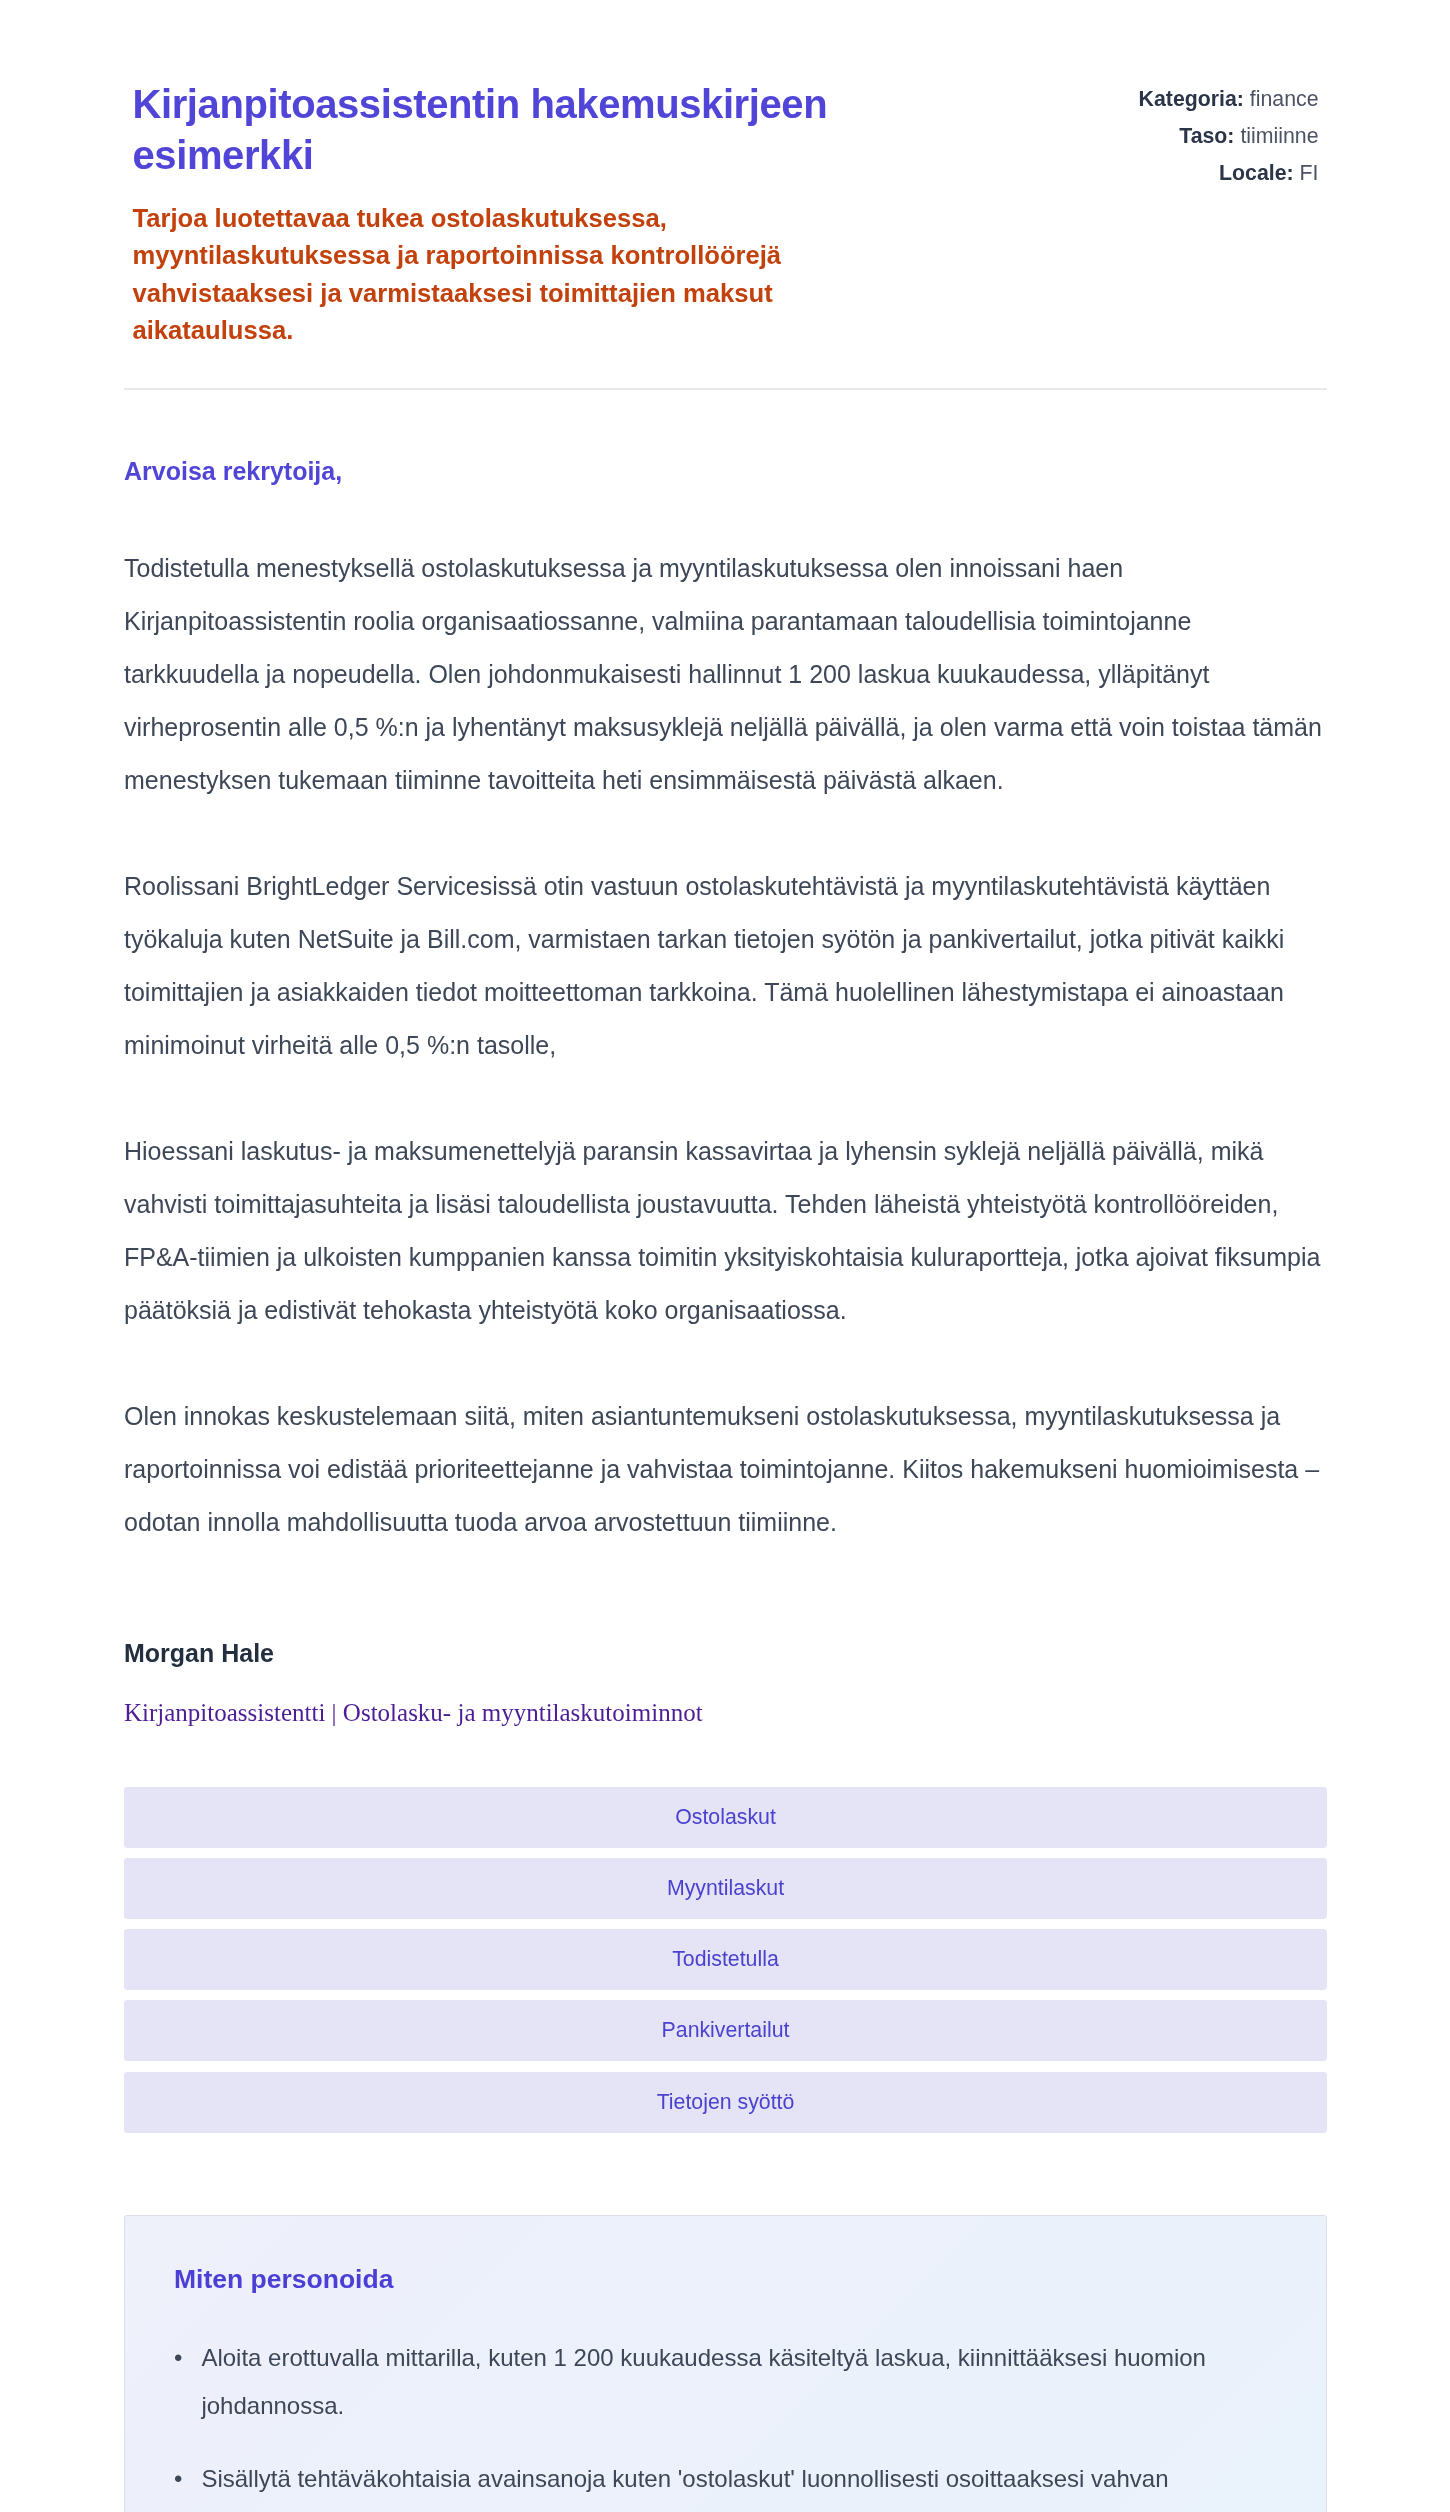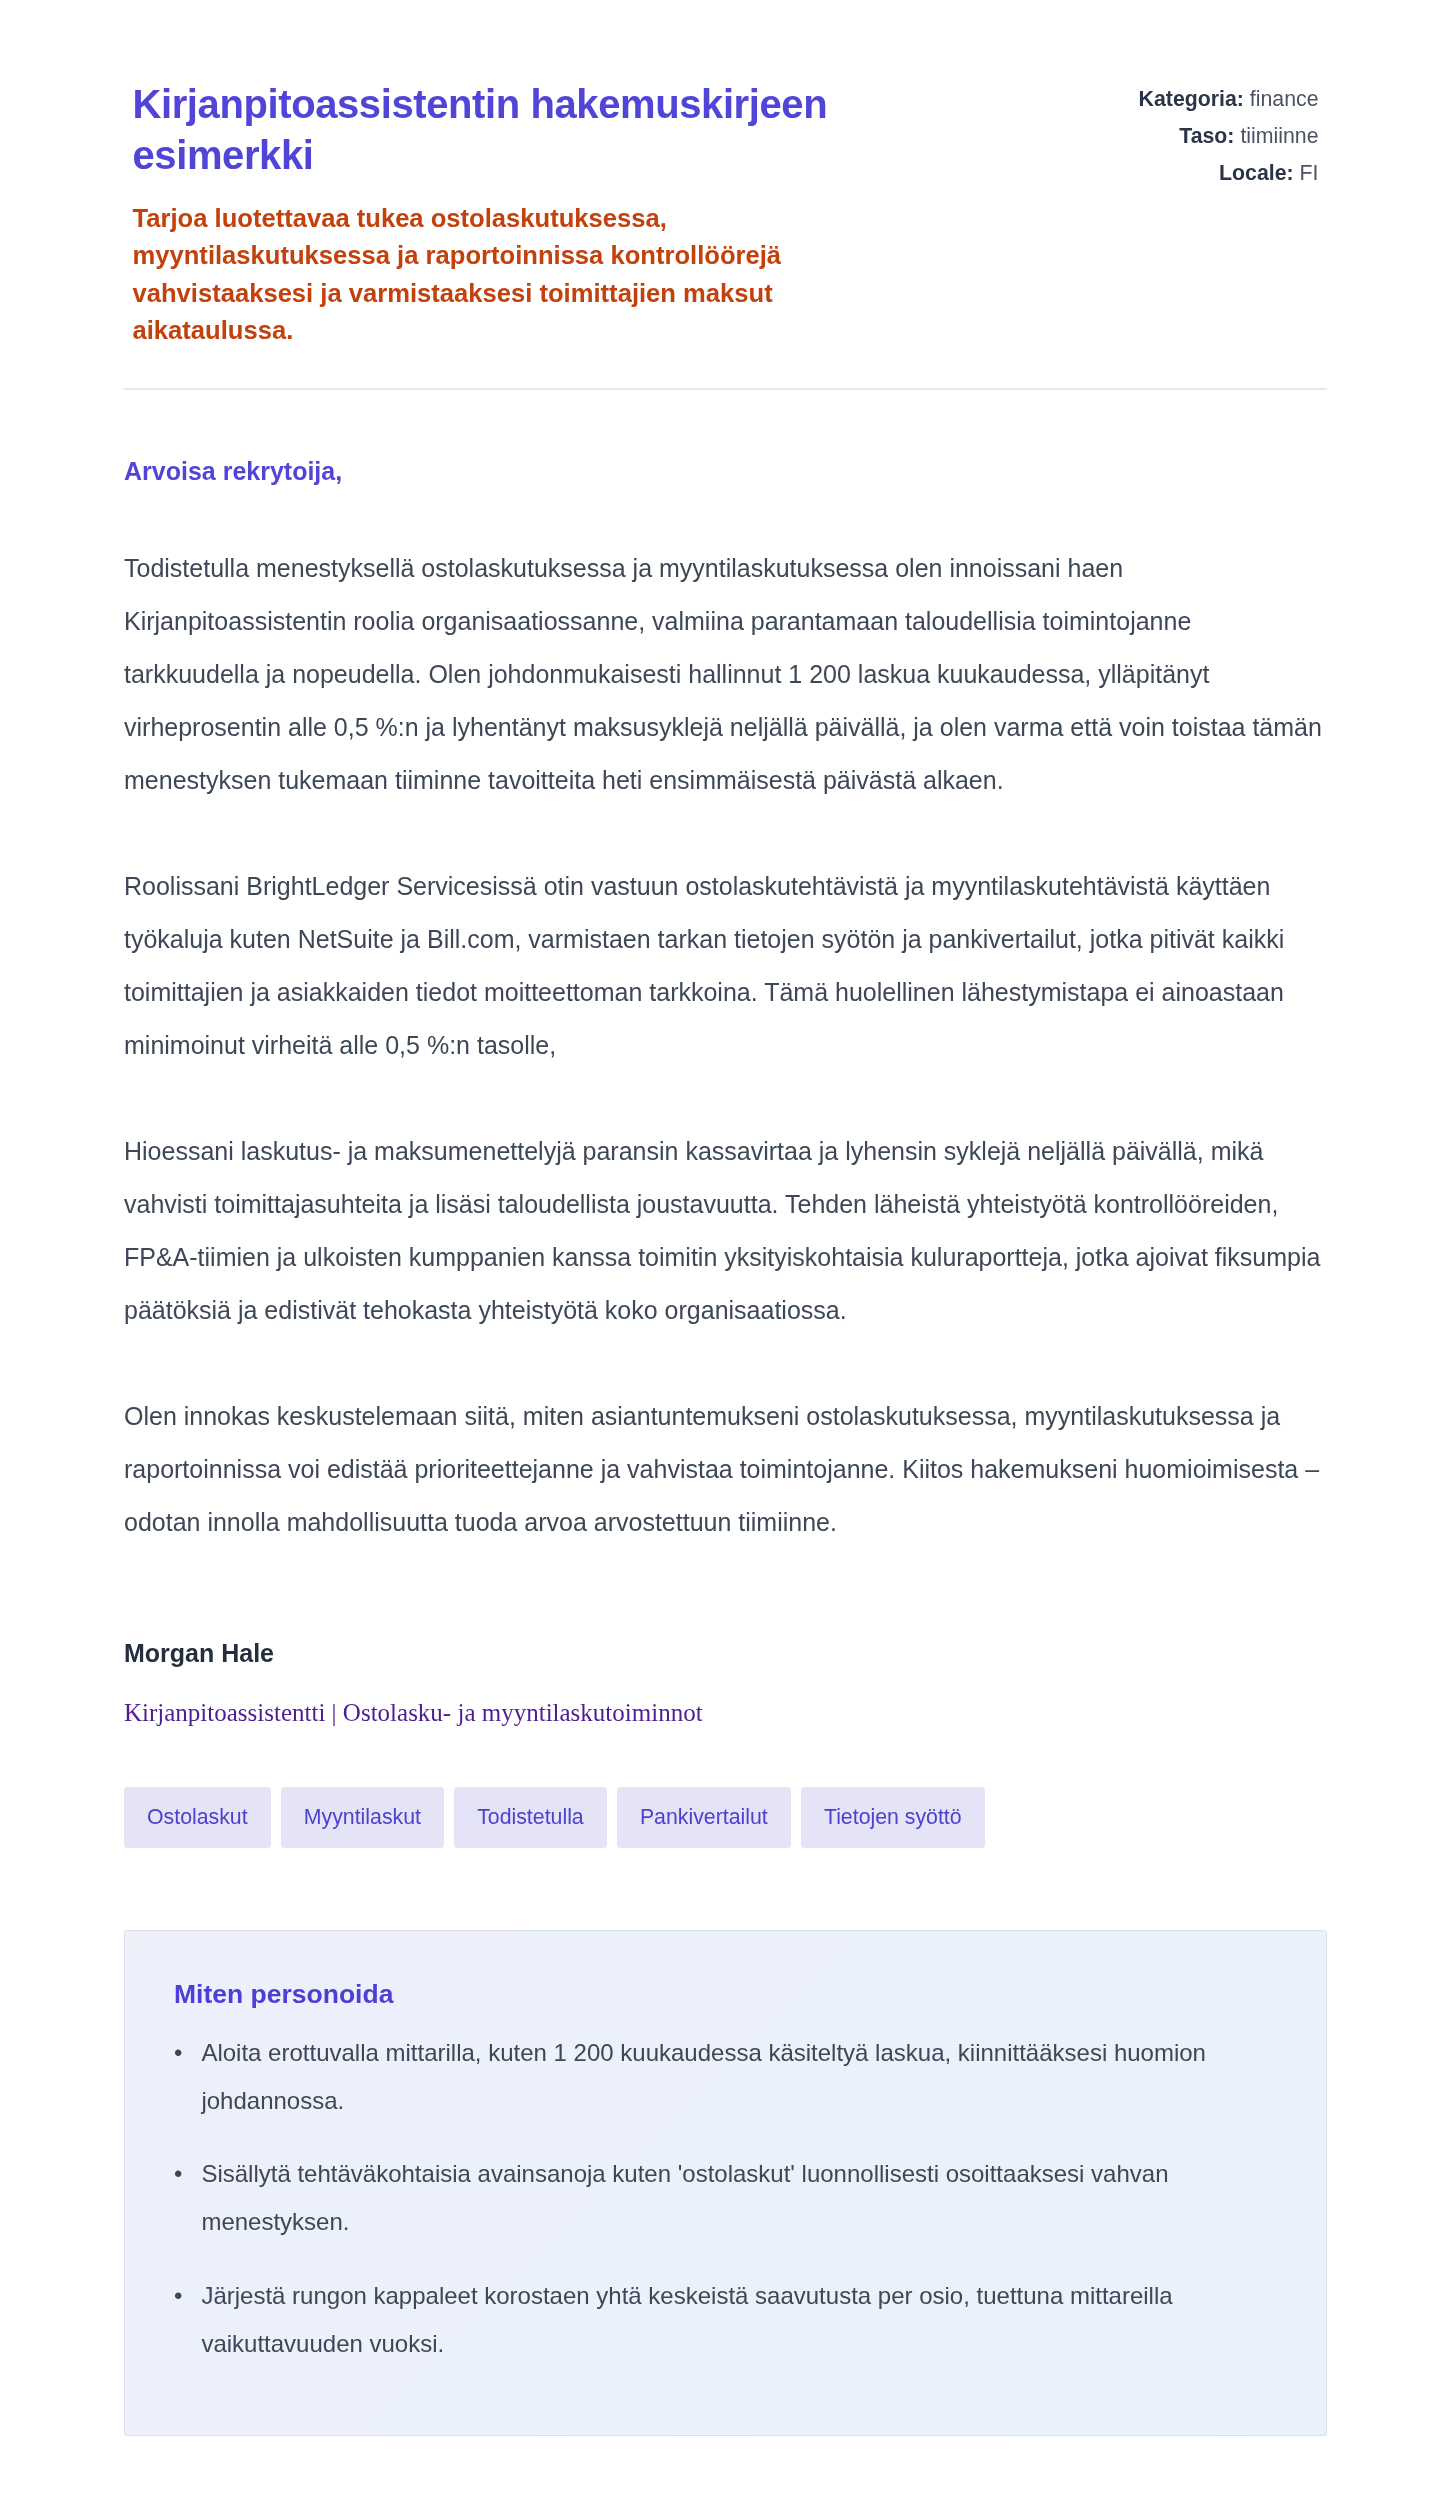--- a/index.html
+++ b/index.html
@@ -70,20 +70,21 @@
   .sig-role {
     margin-top: 31px;
     font-size: 25px;
     color: #4c1d95;
     font-family: Liberation Serif, serif;
   }
   .tags {
     margin-top: 60px;
     display: flex;
     gap: 10.2px;
+    flex-direction: column;
   }
   .tag-chip {
     display: inline-block;
     background: #e5e4f6;
     color: #4b42cf;
     font-size: 21.3px;
     padding: 18px 23px;
     border-radius: 3.4px;
     border: none;
     font-family: inherit;
@@ -94,21 +95,21 @@
     margin-top: 82px;
     border: 0.9px solid #dbdfec;
     border-radius: 2.6px;
     background: linear-gradient(135deg, #eef0fa 0%, #e9f2fb 100%);
     padding: 48px 49px 41px 49px;
   }
   .callout-title {
     font-size: 26.5px;
     font-weight: 700;
     color: #4c3fd6;
-    margin-bottom: 19px;
+    margin-bottom: 39px;
   }
   .callout ul {
     list-style: none;
   }
   .callout li {
     display: flex;
     gap: 19px;
     font-size: 24px;
     line-height: 48px;
     color: #3d4757;

